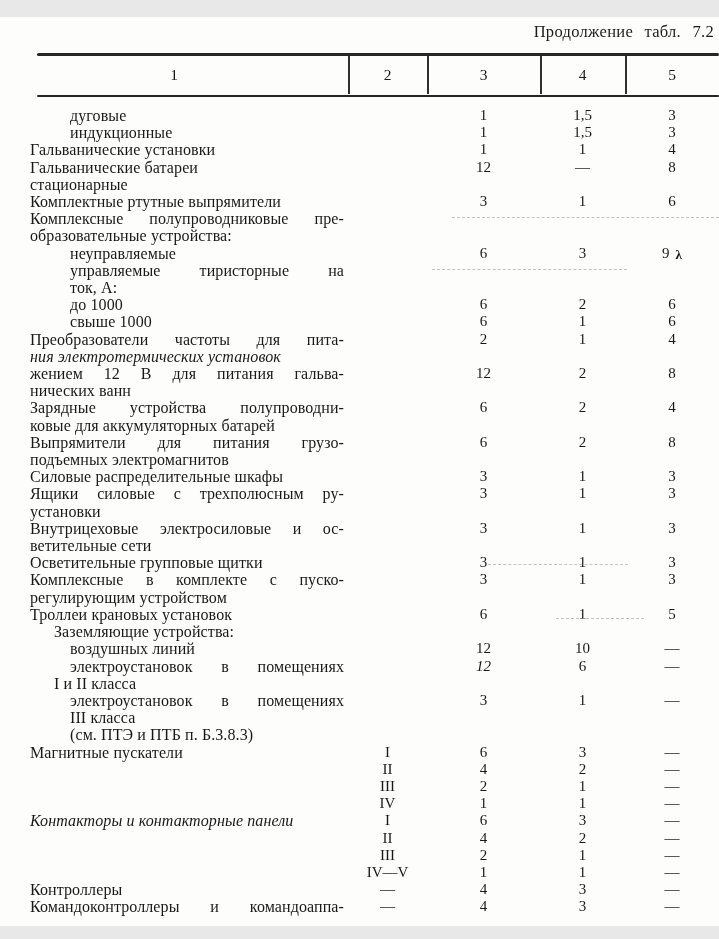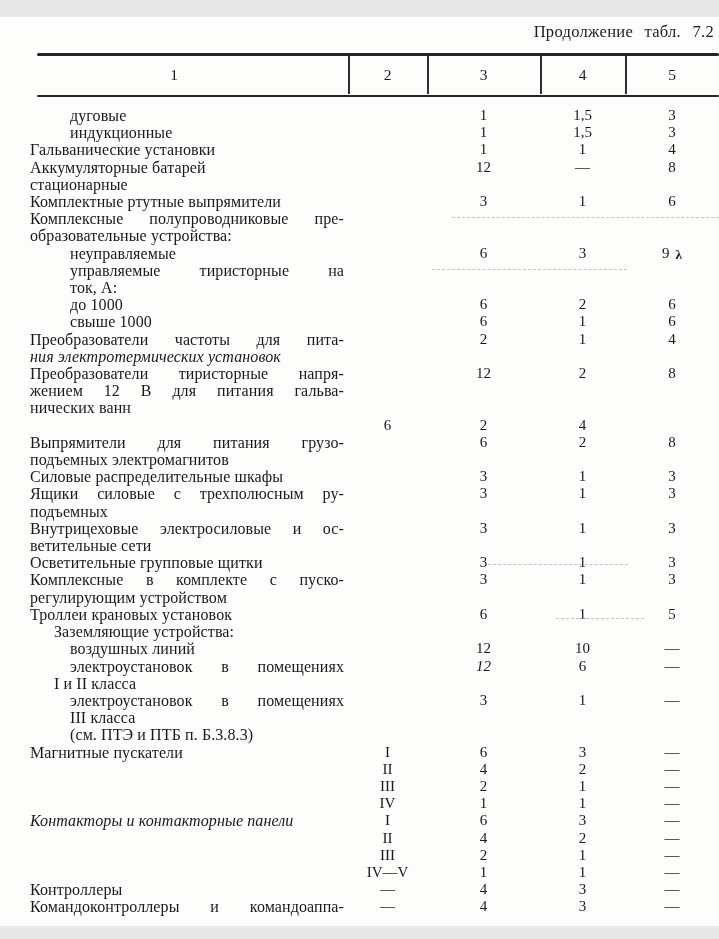--- a/index.html
+++ b/index.html
@@ -81,21 +81,21 @@
         <div class="c1">
           <div class="ln">Гальванические установки</div>
         </div>
         <div class="val"><span></span></div>
         <div class="val"><span>1</span></div>
         <div class="val"><span>1</span></div>
         <div class="val"><span>4</span></div>
       </div>
       <div class="row">
         <div class="c1">
-          <div class="ln">Аккумуляторные батарей</div>
+          <div class="ln">Гальванические батареи</div>
           <div class="ln">стационарные</div>
         </div>
         <div class="val"><span></span></div>
         <div class="val"><span>12</span></div>
         <div class="val"><span>—</span></div>
         <div class="val"><span>8</span></div>
       </div>
       <div class="row">
         <div class="c1">
           <div class="ln">Комплектные ртутные выпрямители</div>
@@ -157,30 +157,33 @@
           <div class="ln jl">Преобразователи частоты для пита-</div>
           <div class="ln it">ния электротермических установок</div>
         </div>
         <div class="val"><span></span></div>
         <div class="val"><span>2</span></div>
         <div class="val"><span>1</span></div>
         <div class="val"><span>4</span></div>
       </div>
       <div class="row">
         <div class="c1">
-          <div class="ln jl">Преобразователи тиристорные напря-</div>
           <div class="ln jl">жением 12 В для питания гальва-</div>
           <div class="ln">нических ванн</div>
         </div>
         <div class="val"><span></span></div>
         <div class="val"><span>12</span></div>
         <div class="val"><span>2</span></div>
         <div class="val"><span>8</span></div>
       </div>
       <div class="row">
+        <div class="c1">
+          <div class="ln jl">Зарядные устройства полупроводни-</div>
+          <div class="ln">ковые для аккумуляторных батарей</div>
+        </div>
         <div class="val"><span></span></div>
         <div class="val"><span>6</span></div>
         <div class="val"><span>2</span></div>
         <div class="val"><span>4</span></div>
       </div>
       <div class="row">
         <div class="c1">
           <div class="ln jl">Выпрямители для питания грузо-</div>
           <div class="ln">подъемных электромагнитов</div>
         </div>
@@ -194,21 +197,21 @@
           <div class="ln">Силовые распределительные шкафы</div>
         </div>
         <div class="val"><span></span></div>
         <div class="val"><span>3</span></div>
         <div class="val"><span>1</span></div>
         <div class="val"><span>3</span></div>
       </div>
       <div class="row">
         <div class="c1">
           <div class="ln jl">Ящики силовые с трехполюсным ру-</div>
-          <div class="ln">подъемных</div>
+          <div class="ln">установки</div>
         </div>
         <div class="val"><span></span></div>
         <div class="val"><span>3</span></div>
         <div class="val"><span>1</span></div>
         <div class="val"><span>3</span></div>
       </div>
       <div class="row">
         <div class="c1">
           <div class="ln jl">Внутрицеховые электросиловые и ос-</div>
           <div class="ln">ветительные сети</div>

